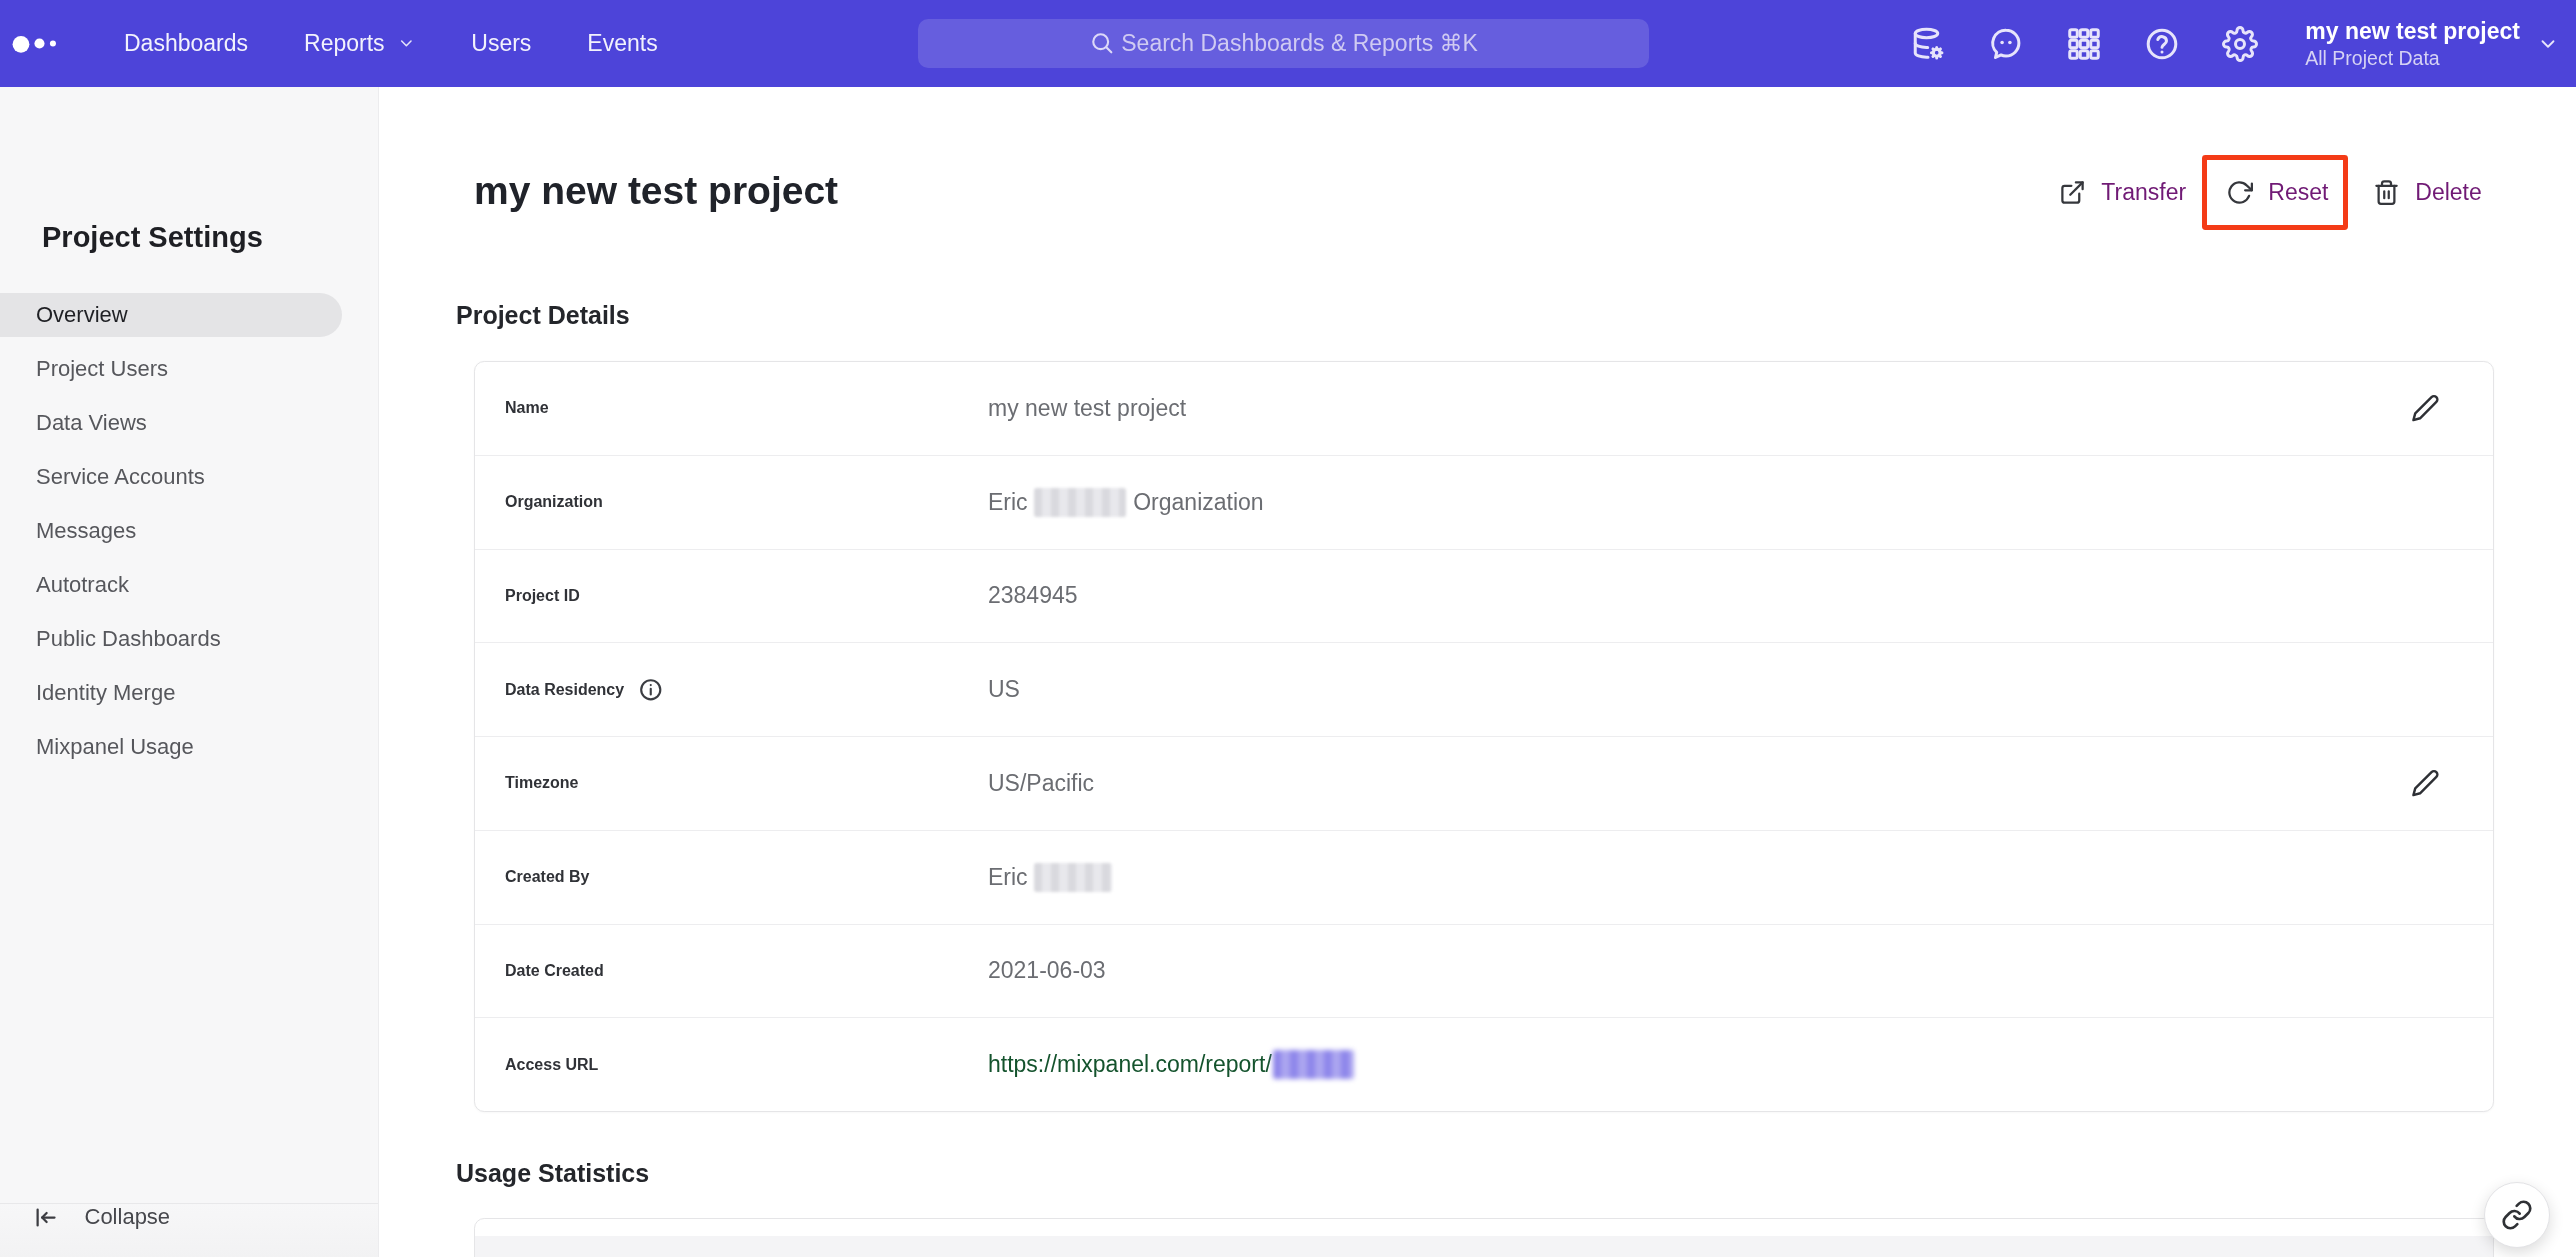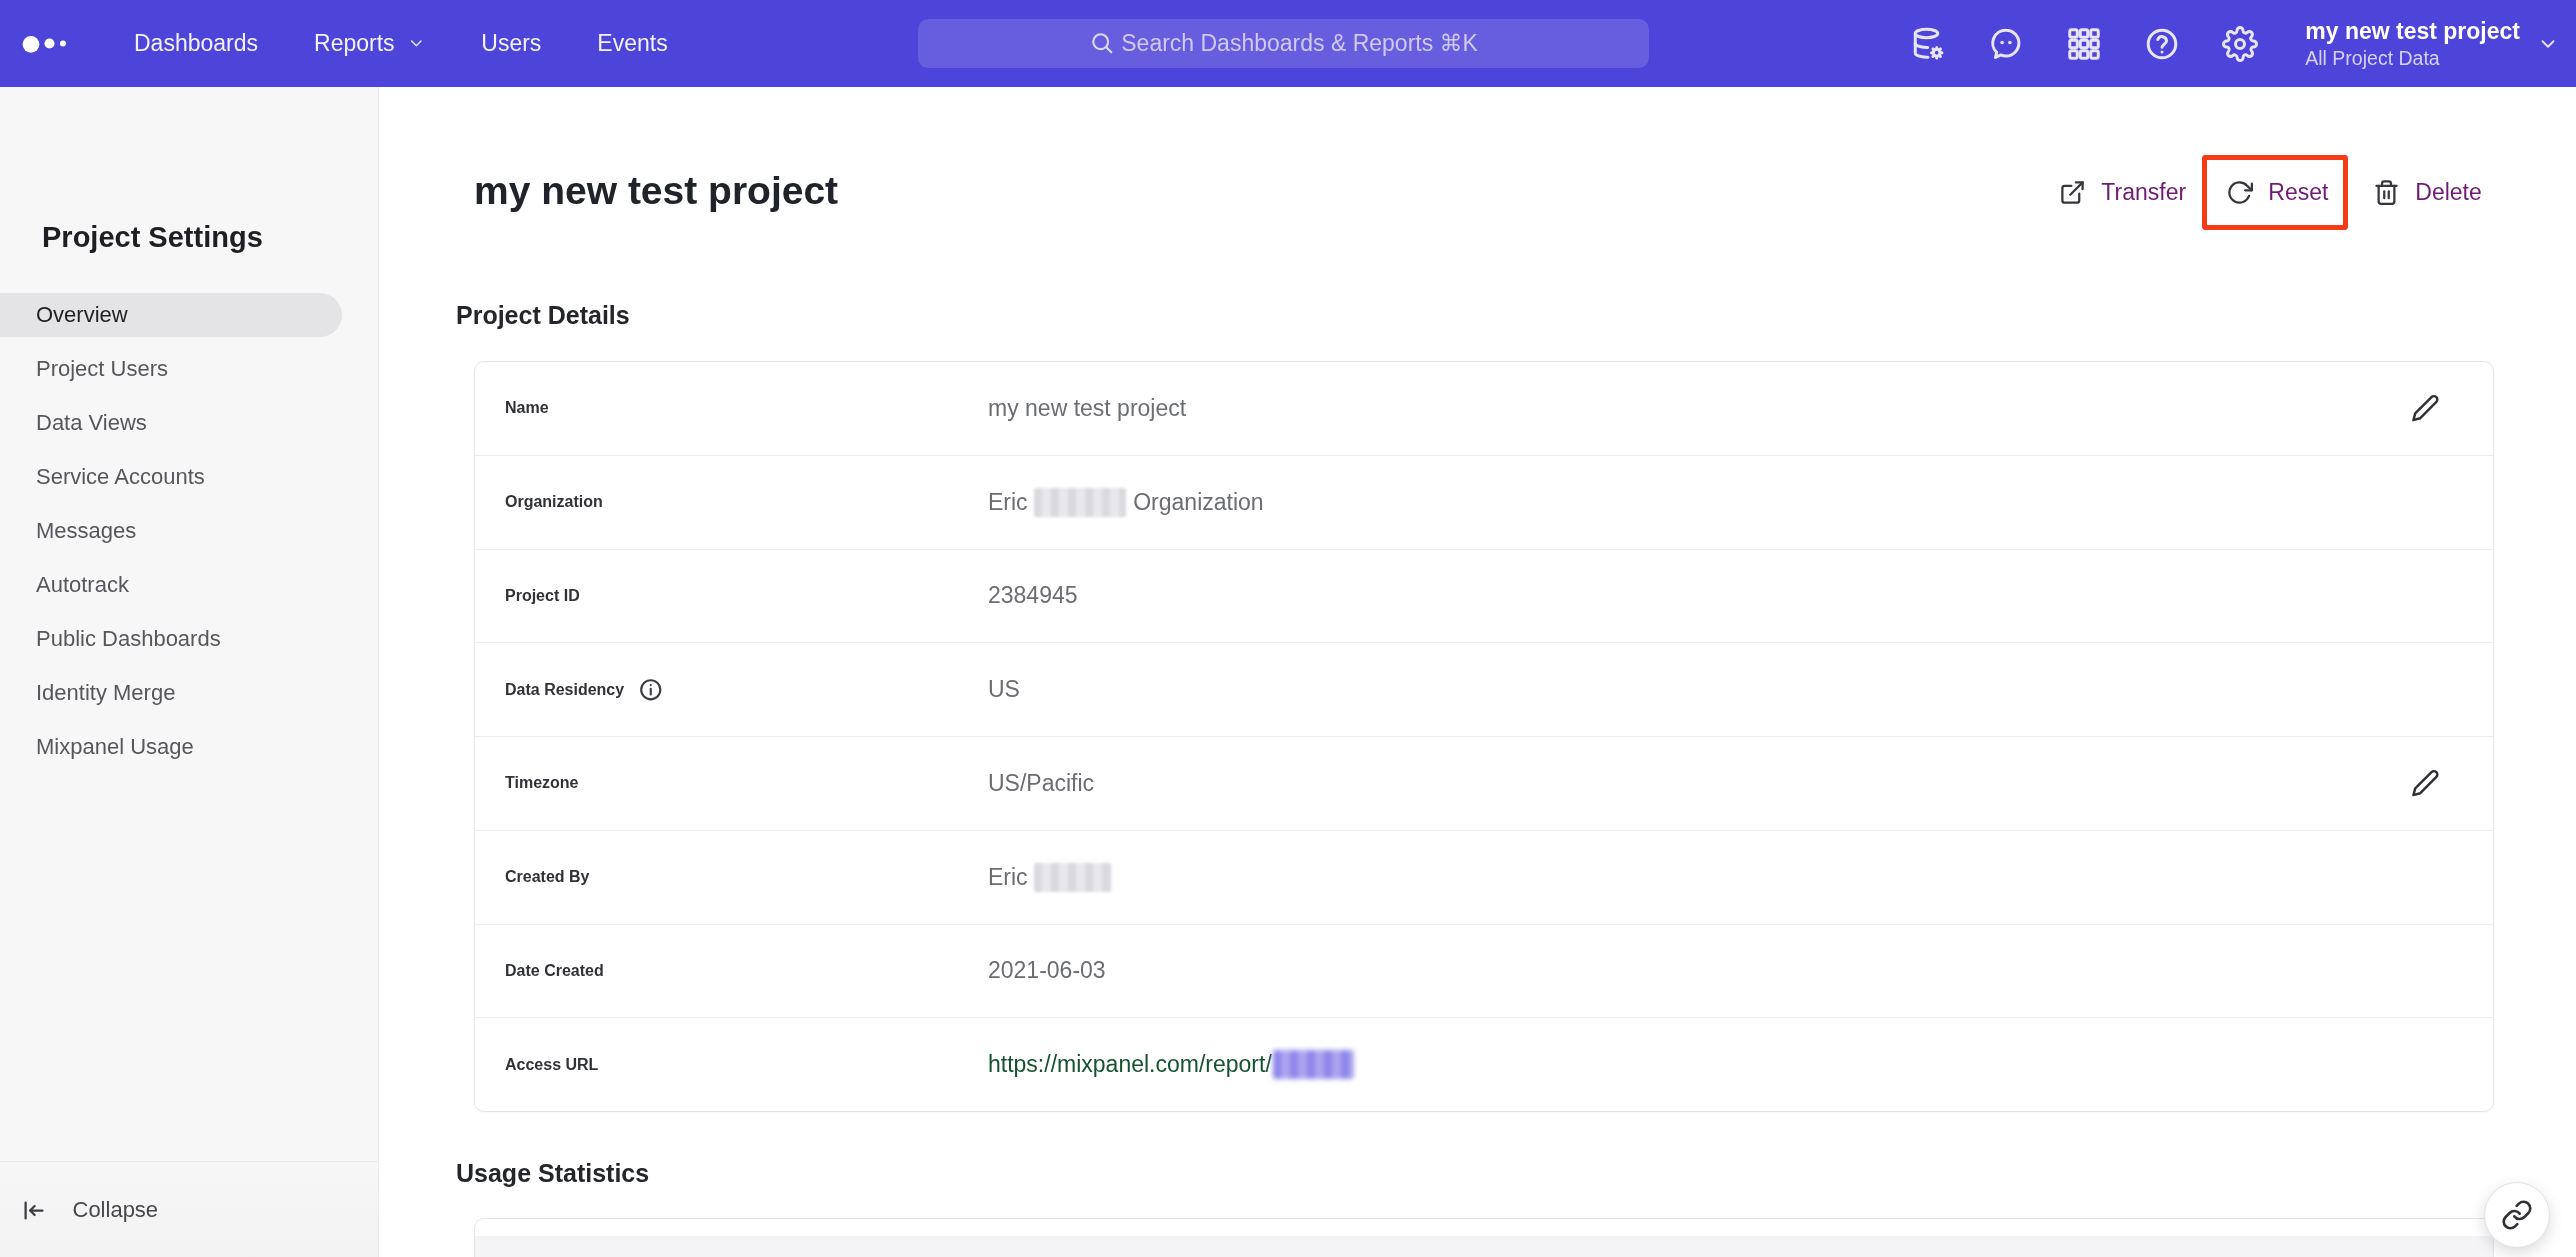--- a/index.html
+++ b/index.html
@@ -6,21 +6,21 @@
   html,body { width:2576px; height:1257px; overflow:hidden; background:#fff;
               font-family:"Liberation Sans", sans-serif; }
 
   
   .icon { display:inline-flex; align-items:center; justify-content:center; flex:none; }
   .icon svg { stroke:currentColor; fill:none; stroke-width:2; stroke-linecap:round; stroke-linejoin:round; }
 
   
   .topnav { position:absolute; left:0; top:0; width:2576px; height:87px;
             background:#4d44d9; display:flex; align-items:center; z-index:5; }
-  .nav-left { display:flex; align-items:center; padding-left:9px;margin-left:10px; }
+  .nav-left { display:flex; align-items:center; padding-left:9px; }
   .logo { width:66px; height:37px; margin-right:49px; }
   .nav-item { font-size:23px; font-weight:500; color:rgba(255,255,255,0.93);
               margin-right:56px; display:flex; align-items:center; gap:12px; cursor:pointer; }
   .nav-item .icon { color:rgba(255,255,255,0.85); }
 
   .search { position:absolute; left:918px; top:18.7px; width:731px; height:49px;
             background:rgba(255,255,255,0.14); border-radius:10.2px;
             display:flex; align-items:center; justify-content:center; gap:7px; }
   .search input { background:transparent; border:none; outline:none; color:#efedfc;
                   font-size:23px; width:357px; font-family:"Liberation Sans",sans-serif; }
@@ -40,23 +40,23 @@
   .sidebar { position:absolute; left:0; top:87px; width:379px; height:1171px;
              background:#f7f7f8; border-right:0.8px solid #ececee; z-index:2; }
   .sb-title { position:absolute; left:42px; top:134px; font-size:29px; font-weight:700; color:#1e1f24; }
   .sb-items { position:absolute; left:0; right:0; top:201px; }
   .sb-item { height:54px; display:flex; align-items:center; padding-left:36px;
              font-size:22px; color:#56575c; position:relative; cursor:pointer; }
   .sb-item span { position:relative; z-index:1; }
   .sb-item.active { color:#1f2024; font-weight:500; }
   .sb-item.active::before { content:""; position:absolute; left:0; top:5.1px; width:342px; height:44px;
                             background:#e4e4e6; border-radius:0 22px 22px 0; z-index:0; }
-  .sb-footer { position:absolute; left:0; right:0; bottom:0; height:97px;
-               border-top:0.8px solid #e8e8ea; display:flex; align-items:center;
-               gap:25.5px; padding-left:20px; font-size:22px; color:#46474c; cursor:pointer;
+  .sb-footer { position:absolute; left:0; right:0; bottom:0; height:55px;
+               border-top:0.8px solid #e8e8ea; display:flex; align-items:flex-start;
+               gap:25.5px; padding-left:32px; font-size:22px; color:#46474c; cursor:pointer;
                background:linear-gradient(#f7f7f8,#f2f2f3); }
   .sb-footer .icon { color:#3c3d42; }
 
   
   .main { position:absolute; left:380px; top:87px; right:0; bottom:0; background:#fff; overflow:hidden; }
   .page-title { position:absolute; left:94px; top:82px; font-size:39px; font-weight:700; color:#20232a; }
 
   .action-btn { position:absolute; top:78px; height:54px; display:flex; align-items:center; gap:15.3px;
                 font-size:23px; font-weight:500; color:#701a75; cursor:pointer; }
   .action-btn .icon { color:#35373c; }

